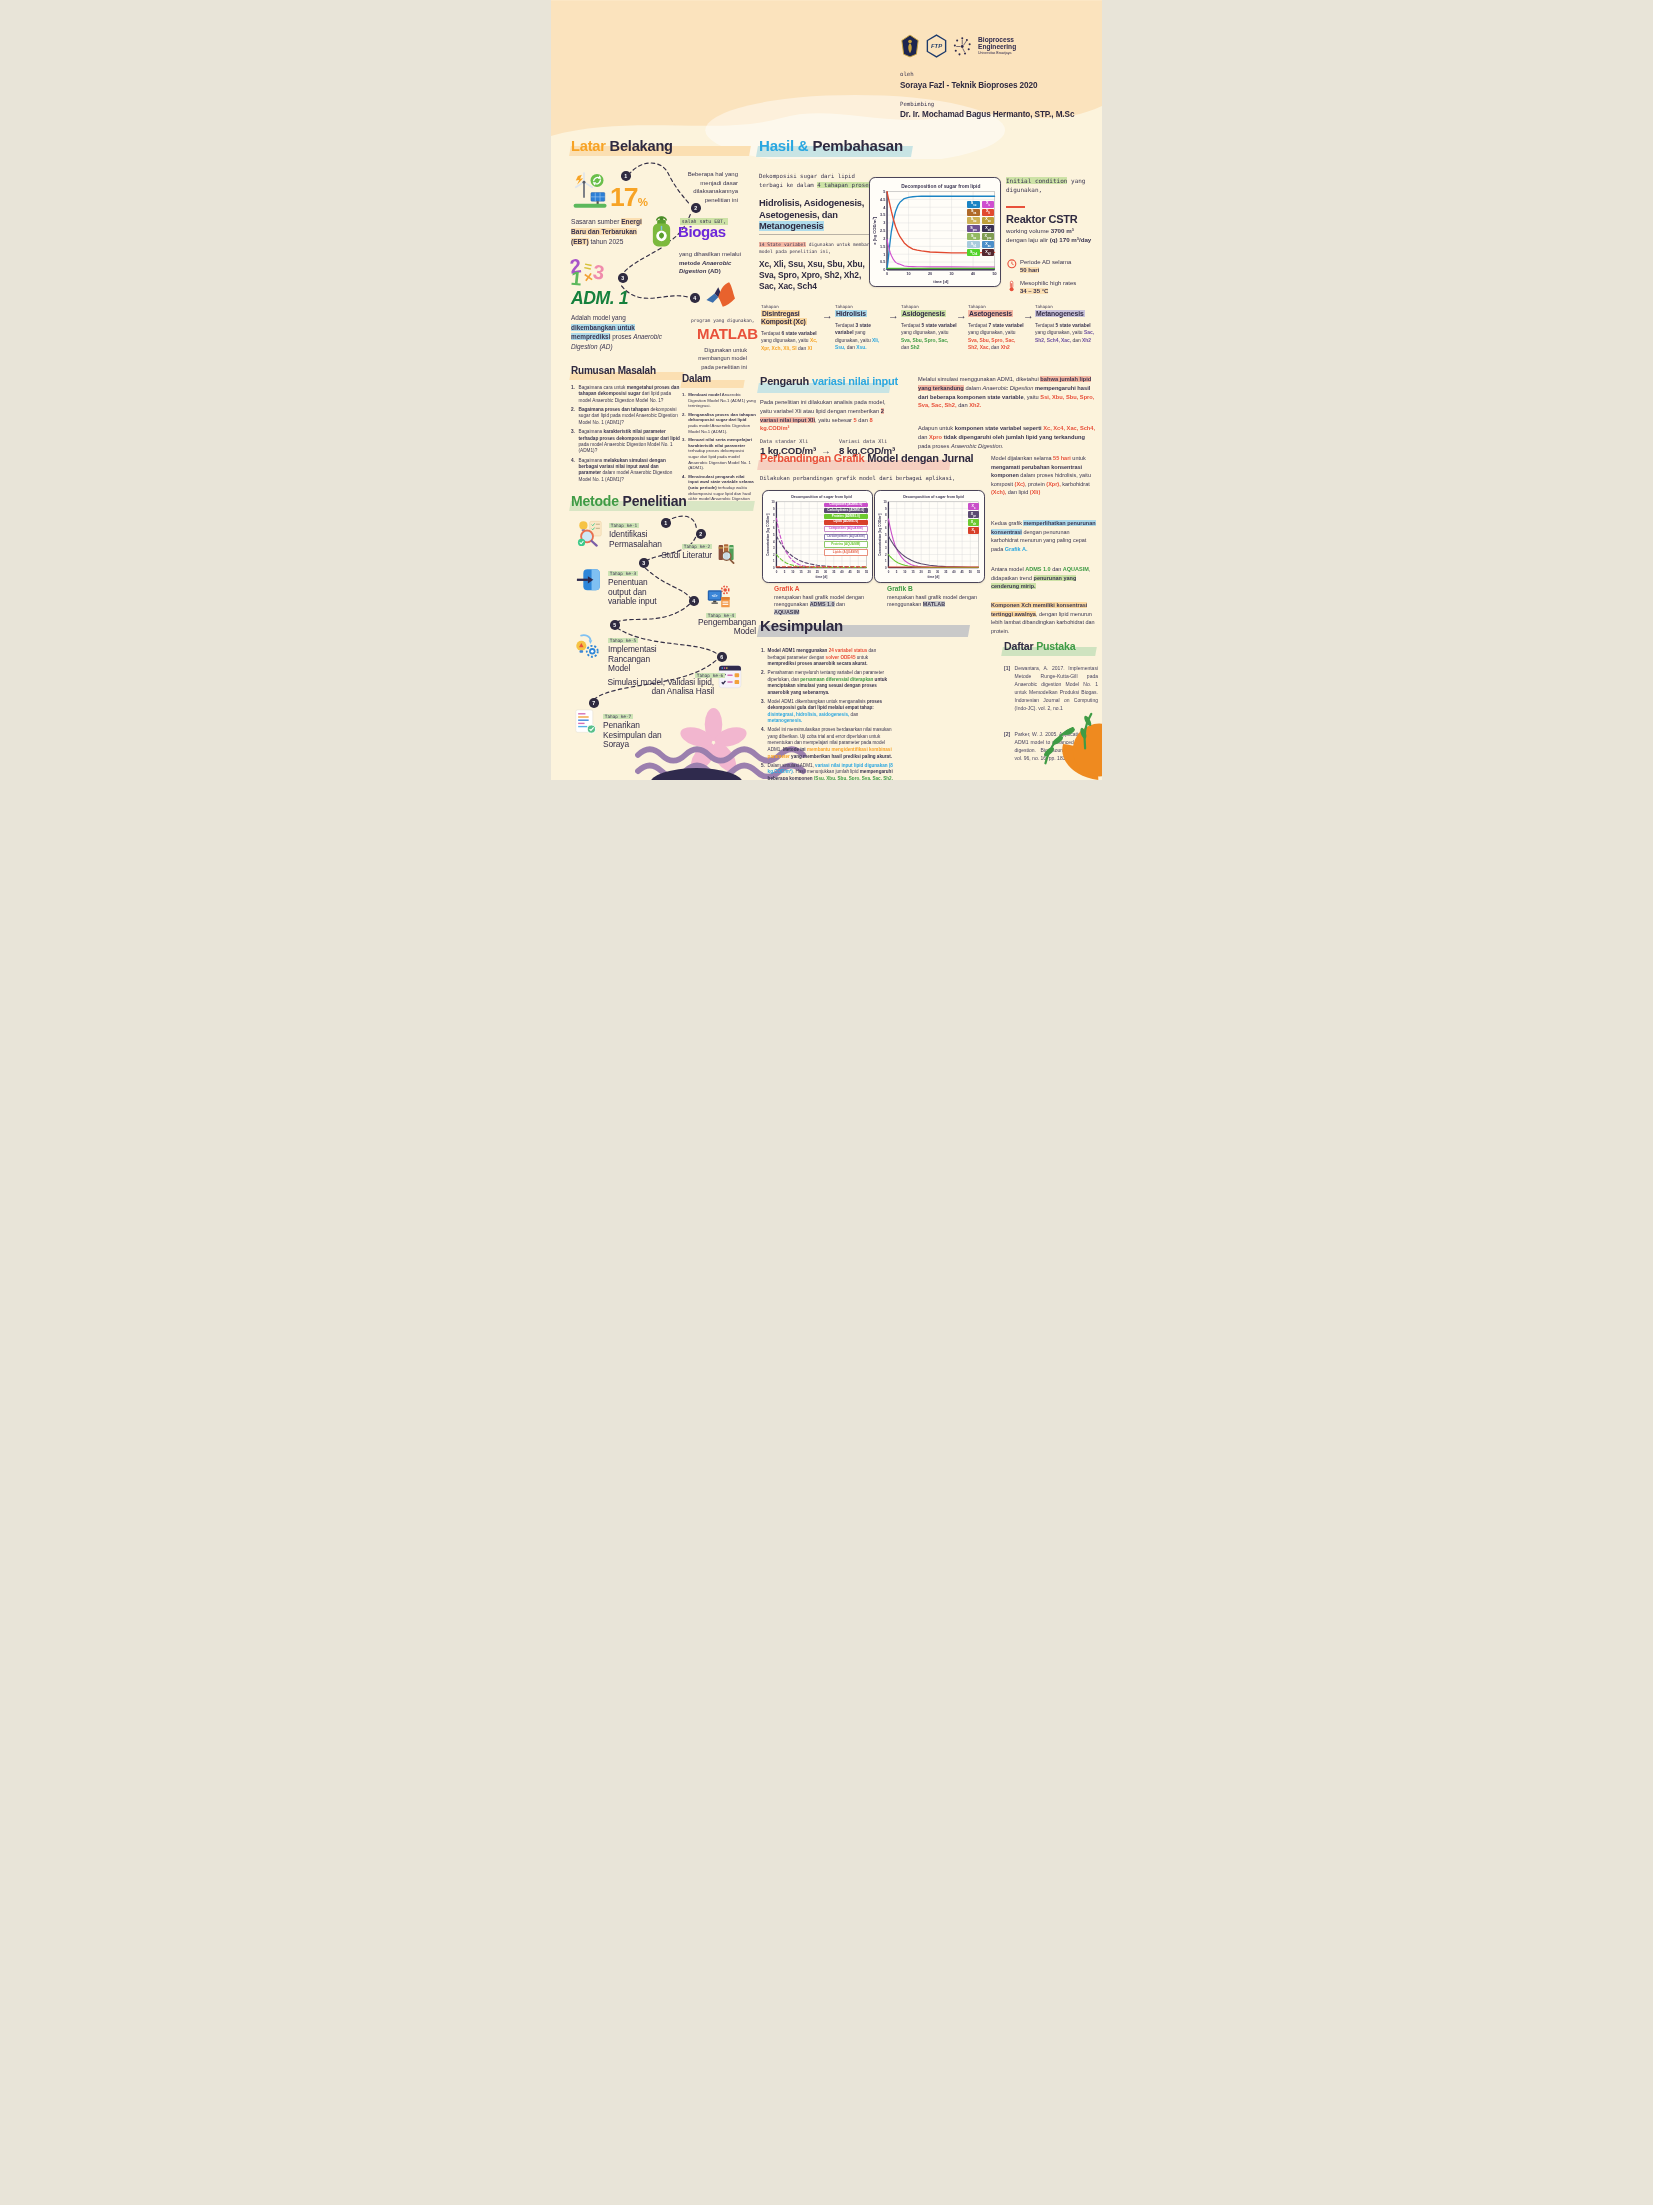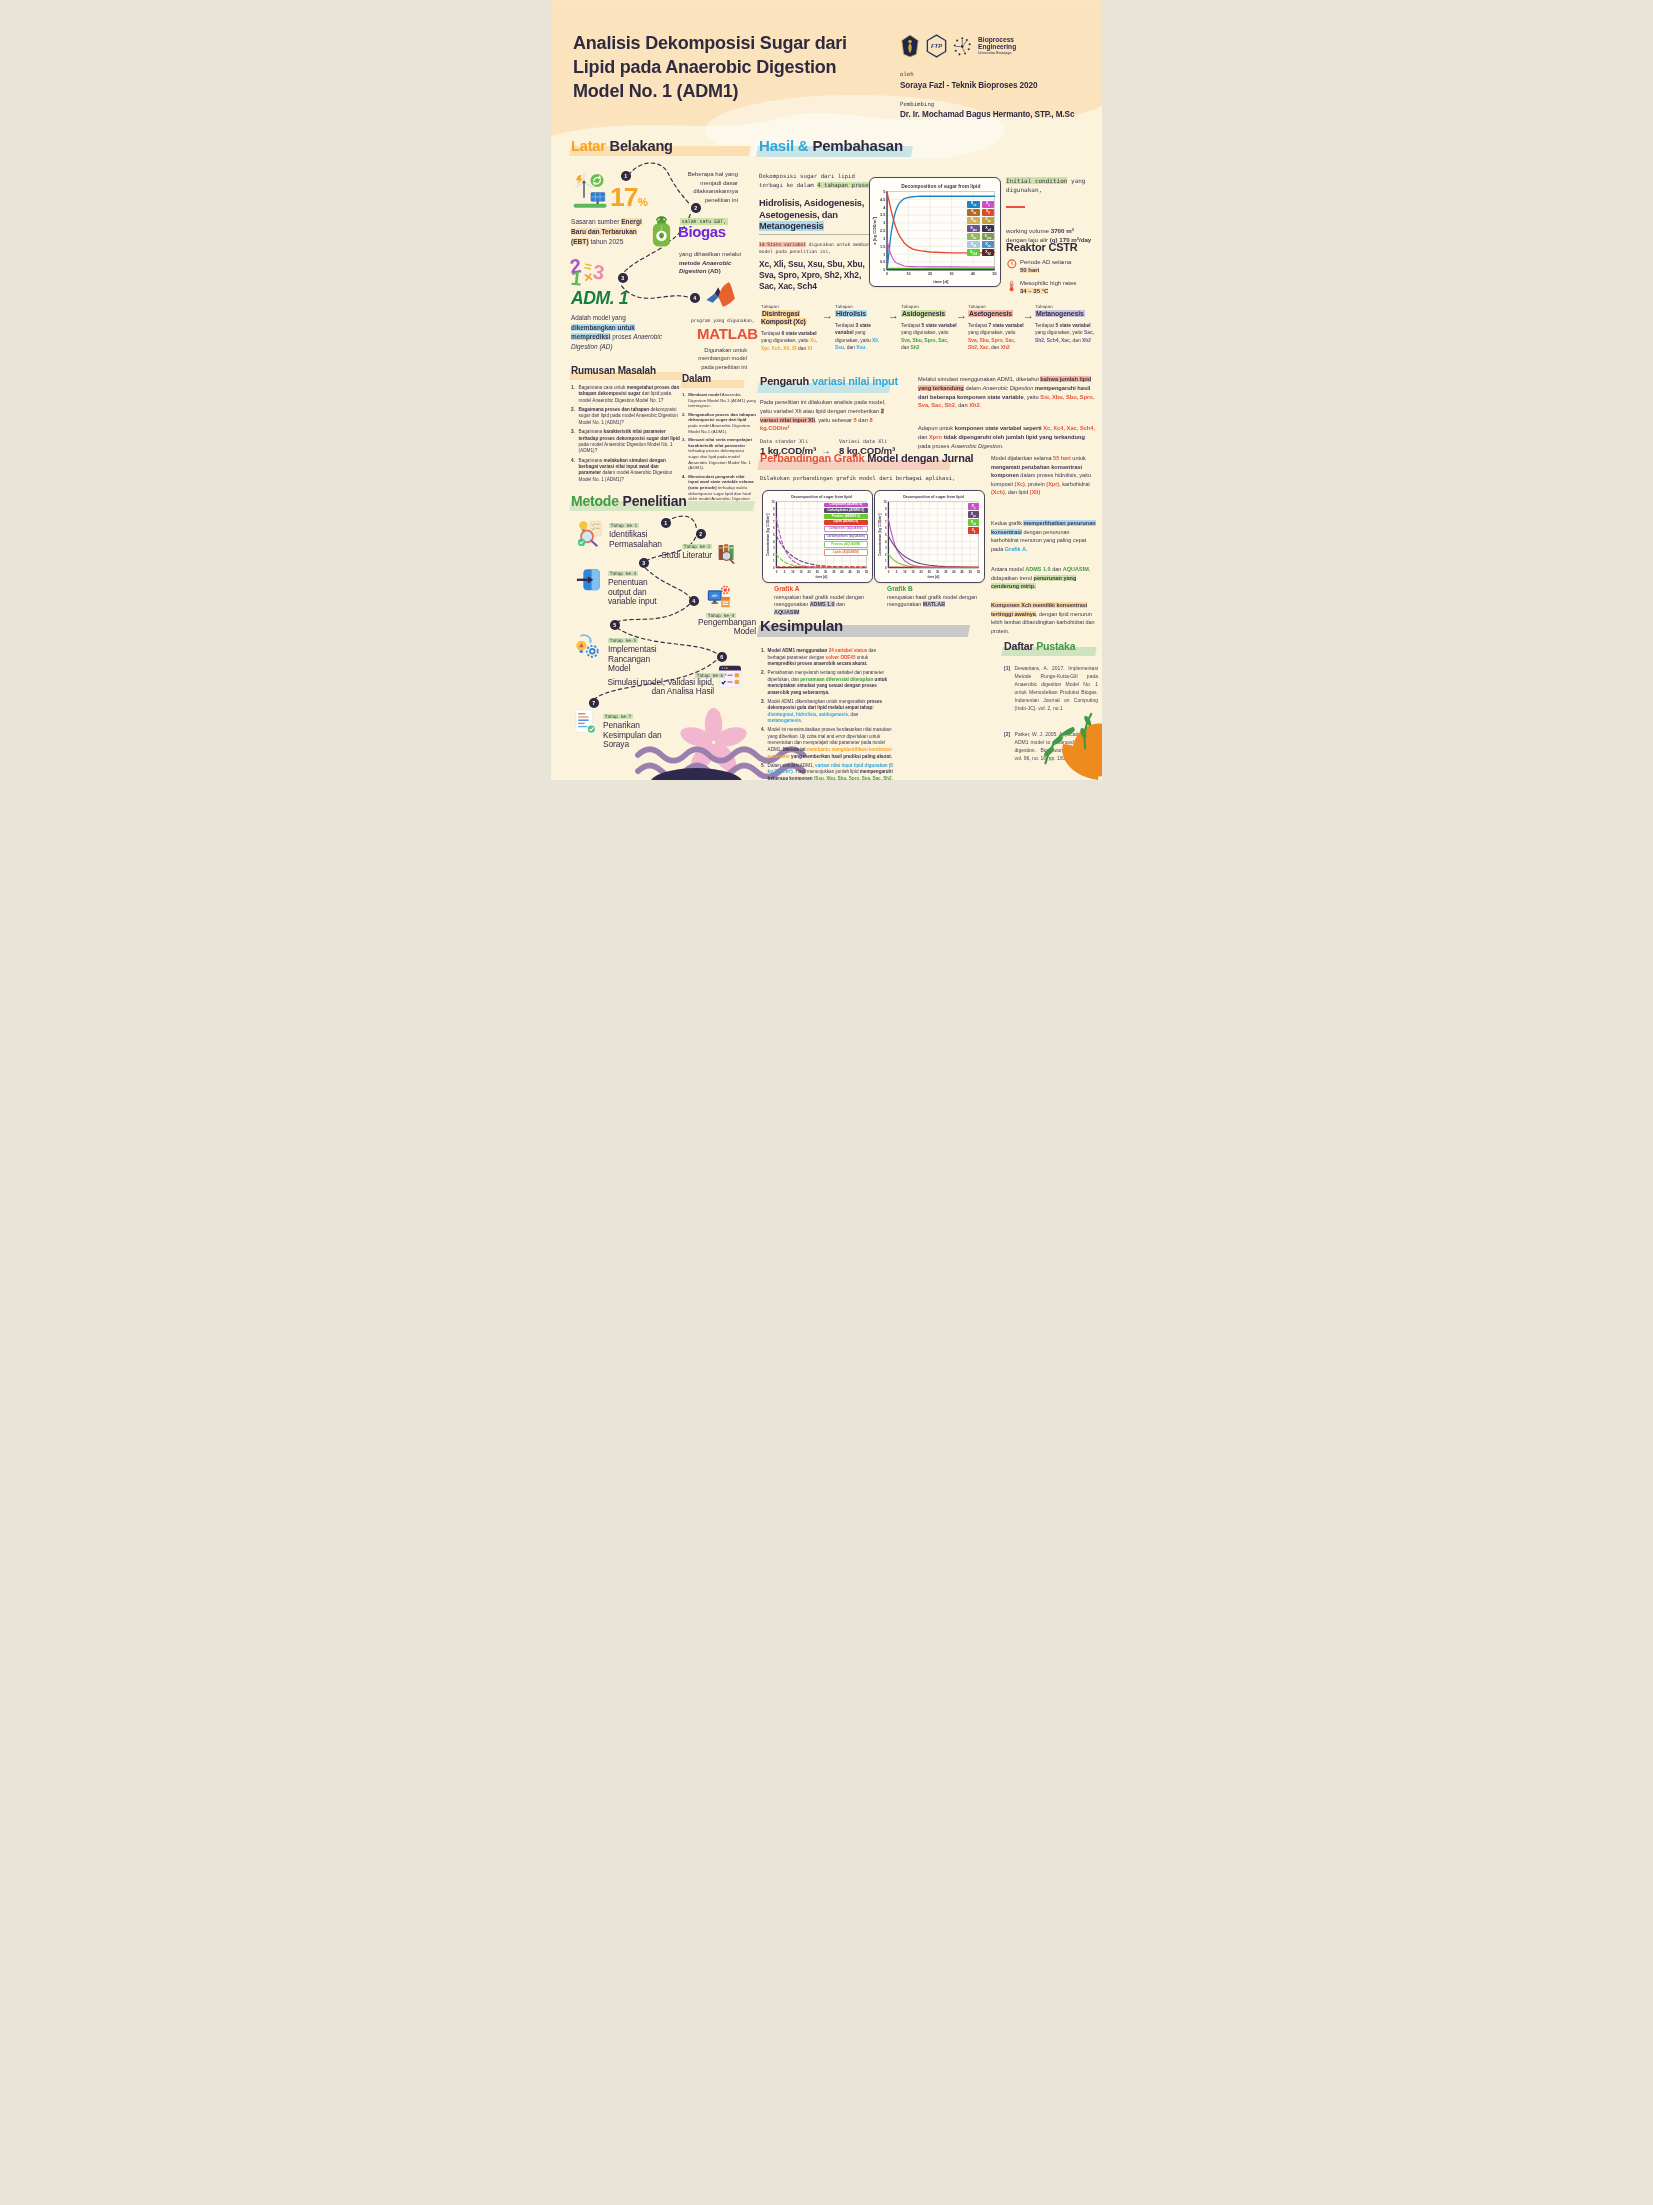--- a/index.html
+++ b/index.html
@@ -70,21 +70,20 @@
       <path d="M160,648 C205,702 262,658 314,674"></path>
       <path d="M262,1182 C300,1160 328,1170 330,1200"></path>
       <path d="M328,1218 C310,1258 252,1252 214,1272"></path>
       <path d="M214,1288 C262,1332 298,1332 316,1356"></path>
       <path d="M314,1370 C260,1420 182,1396 150,1410"></path>
       <path d="M150,1424 C222,1470 330,1452 376,1482"></path>
       <path d="M374,1498 C300,1560 152,1546 100,1584"></path>
     </g>
   </svg>
 
-  <h1 class="abs h-big" style="left:22px;top:32px;width:313px;font-size:18px;line-height:1.32;color:#2f2a40;">Analisis Dekomposisi Sugar dari Lipid pada Anaerobic Digestion Model No. 1 (ADM1)</h1>
 
   <div class="abs" style="left:349px;top:34px;display:flex;gap:6.2px;align-items:center;">
     <svg width="20" height="24" viewBox="0 0 44 52">
       <path d="M22,2 L40,14 L36,44 L22,50 L8,44 L4,14 Z" fill="#1c2550" stroke="#caa43c" stroke-width="2"></path>
       <circle cx="22" cy="16" r="4" fill="#caa43c"></circle>
       <path d="M22,20 C27,24 27,34 22,42 C17,34 17,24 22,20 Z" fill="#caa43c"></path>
     </svg>
     <svg width="21" height="24" viewBox="0 0 46 52">
       <polygon points="23,2 43,14 43,38 23,50 3,38 3,14" fill="none" stroke="#1d3a6b" stroke-width="3"></polygon>
       <text x="23" y="31" text-anchor="middle" font-size="13" font-weight="bold" font-style="italic" fill="#1d3a6b">FTP</text>
@@ -438,21 +437,21 @@
         <div class="badge" style="background: rgb(127, 156, 82); color: rgb(255, 255, 255);"><span>X</span><sub>pro</sub></div>
         <div class="badge" style="background: rgb(168, 203, 221); color: rgb(255, 255, 255);"><span>S</span><sub>h2</sub></div>
         <div class="badge" style="background: rgb(77, 143, 201); color: rgb(255, 255, 255);"><span>X</span><sub>ac</sub></div>
         <div class="badge" style="background: rgb(82, 211, 42); color: rgb(255, 255, 255);"><span>S</span><sub>Ch4</sub></div>
         <div class="badge" style="background: rgb(85, 38, 46); color: rgb(255, 255, 255);"><span>X</span><sub>h2</sub></div>
       </div>
   </div>
 
   <div class="abs mono" style="left:455px;top:176px;width:92px;font-size:6px;line-height:1.55;"><span class="hl-green">Initial condition</span><span> yang digunakan,</span></div>
   <div class="abs" style="left:455px;top:206px;width:18.5px;height:2.2px;background:#e8503a;"></div>
-  <div class="abs b" style="left:455px;top:213px;font-size:11px;color:#2f2a40;letter-spacing:-0.2px;margin-top:28px;">Reaktor CSTR</div>
+  <div class="abs b" style="left:455px;top:213px;font-size:11px;color:#2f2a40;letter-spacing:-0.2px;">Reaktor CSTR</div>
   <div class="abs" style="left:455px;top:227px;width:88px;font-size:6.2px;line-height:1.45;"><span>working volume </span><span class="b">3700 m³</span><span> dengan laju alir </span><span class="b">(q)</span><span> </span><span class="b">170 m³/day</span></div>
 
   <svg class="abs" style="left:456px;top:259px;" width="9.7" height="9.7" viewBox="0 0 22 22">
     <circle cx="11" cy="11" r="9" stroke="#e8503a" stroke-width="2.5" fill="none"></circle>
     <path d="M11,6 V11 L15,13" stroke="#e8503a" stroke-width="2" fill="none"></path>
   </svg>
   <div class="abs" style="left:469px;top:258px;width:77px;font-size:6px;line-height:1.35;">
     <span>Periode AD selama</span><br>
     <span class="b hl-peach">50 hari</span>
   </div>

